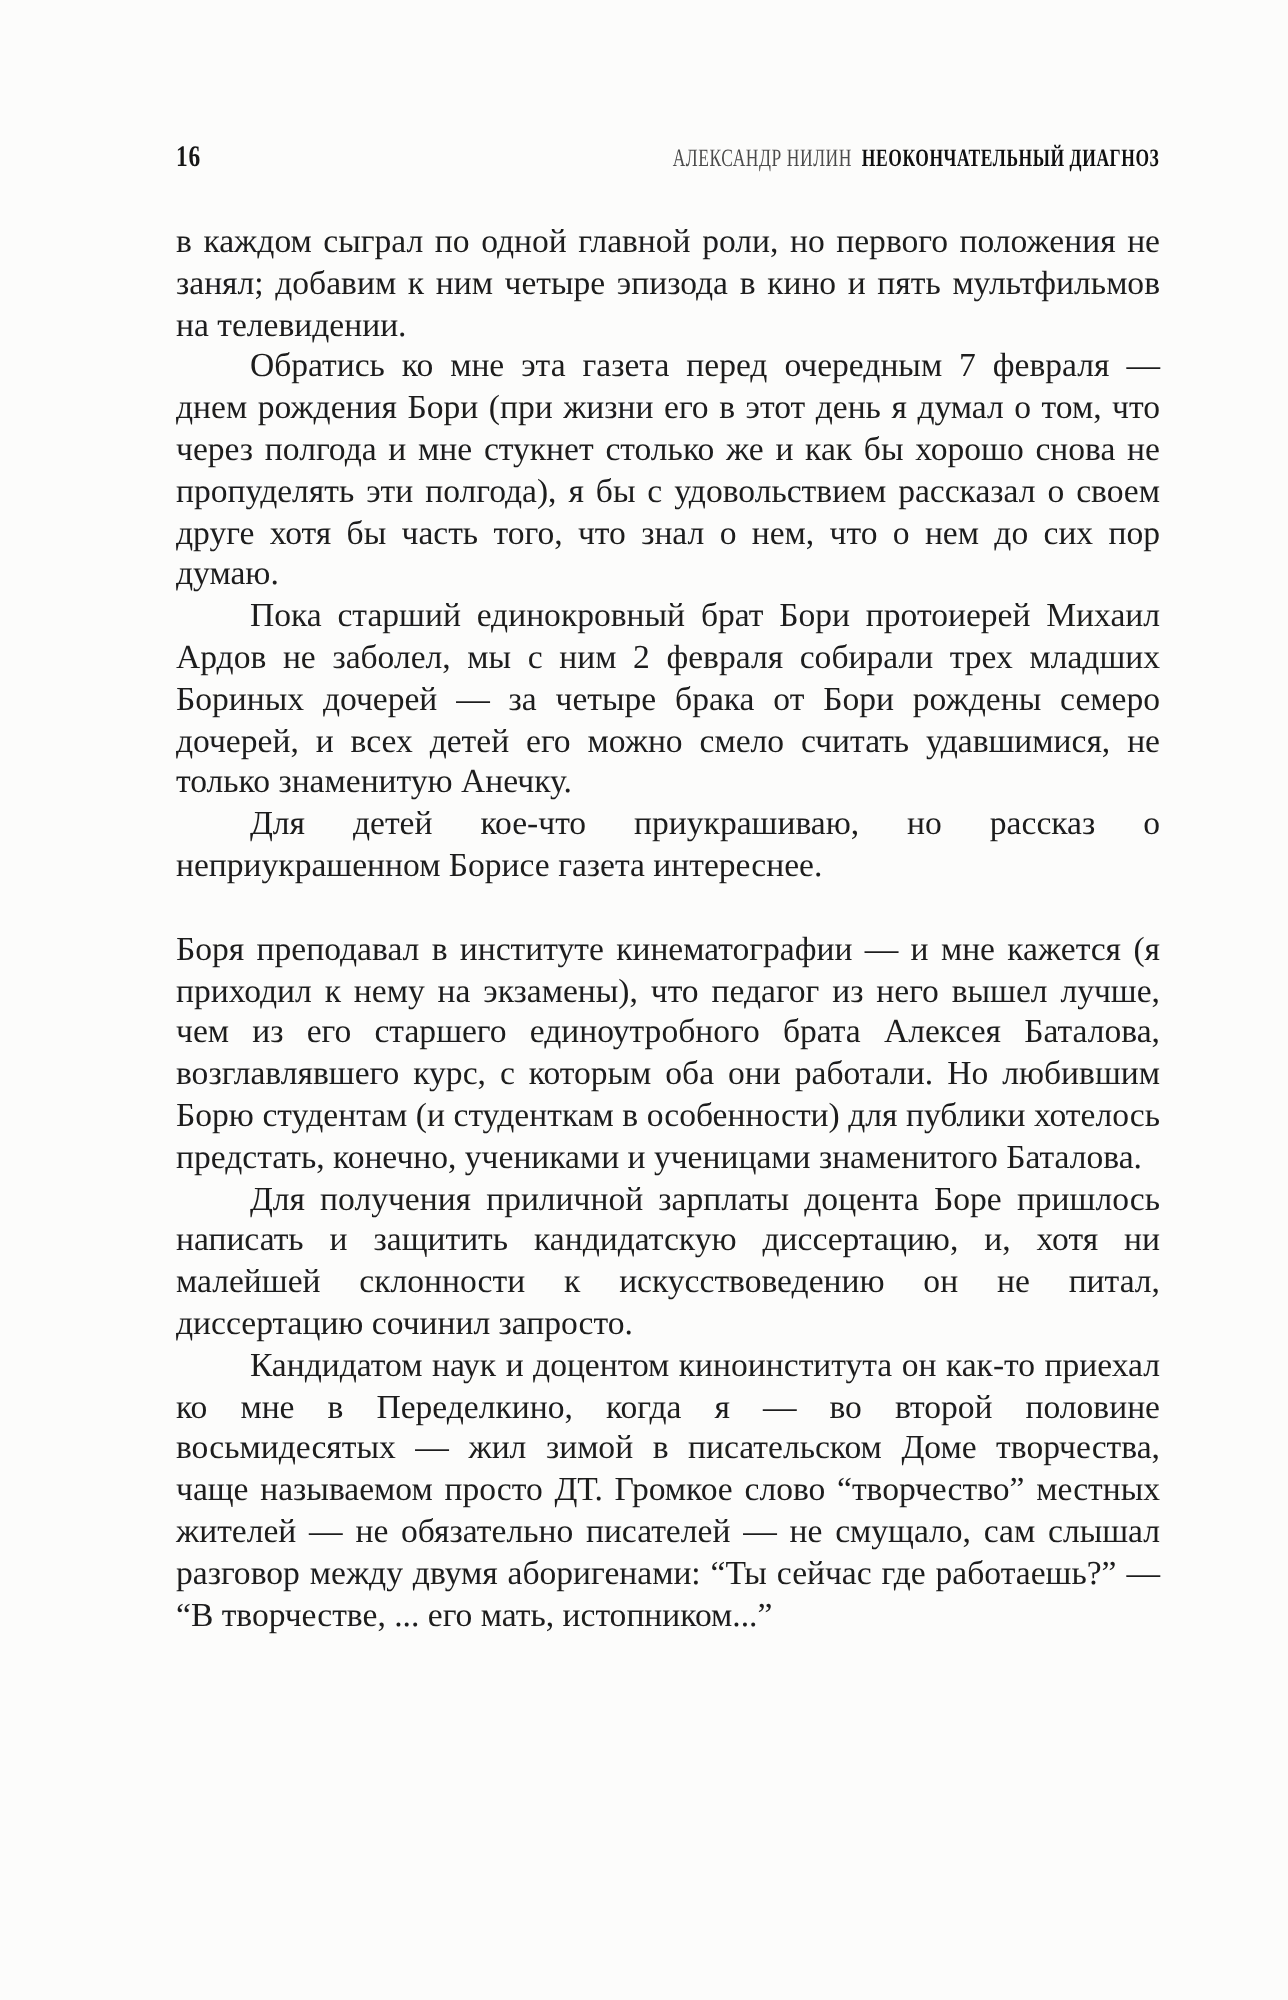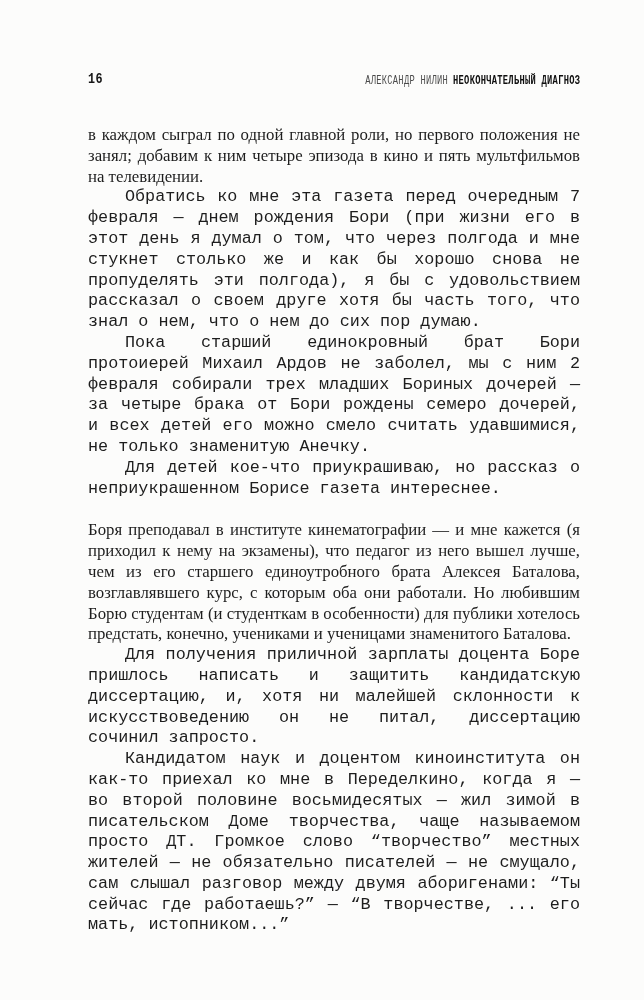--- a/index.html
+++ b/index.html
@@ -17,22 +17,22 @@
   .page {
     box-sizing: border-box;
     width: 644px;
     height: 1000px;
     padding: 70px 64px 0 88px;
   }
   
   .page-header {
     display: flex;
     justify-content: space-between;
-    align-items: flex-end;
-    font-family: Liberation Mono, monospace;
+    align-items: center;
+    font-family: Liberation Serif, serif;
     height: 18px;
   }
   .page-number {
     display: inline-block;
     font-size: 15px;
     font-weight: 700;
     letter-spacing: 0.5px;
     color: #161616;
     transform: scaleX(0.78);
     transform-origin: 0 50%;
@@ -49,32 +49,31 @@
     font-weight: 400;
     color: #4b4b4b;
     margin-right: 7px;
   }
   .running-head .title {
     font-weight: 800;
     color: #0f0f0f;
   }
   
   .text-column {
-    margin-top: 37px;
+    margin-top: 23px;
     font-size: 16.8px;
     line-height: 20.8px;
     text-align: justify;
   }
   .text-column p {
     margin: 0;
     padding: 0;
   }
   .text-column p.indent {
     text-indent: 2.2em;
-    font-family: Liberation Mono, monospace;
   }
   .text-column p.section-start {
     margin-top: 21px;
   }
 </style>
 </head>
 <body style="background: rgb(252, 252, 251); color: rgb(29, 29, 29);">
 
 <div class="page">
 

